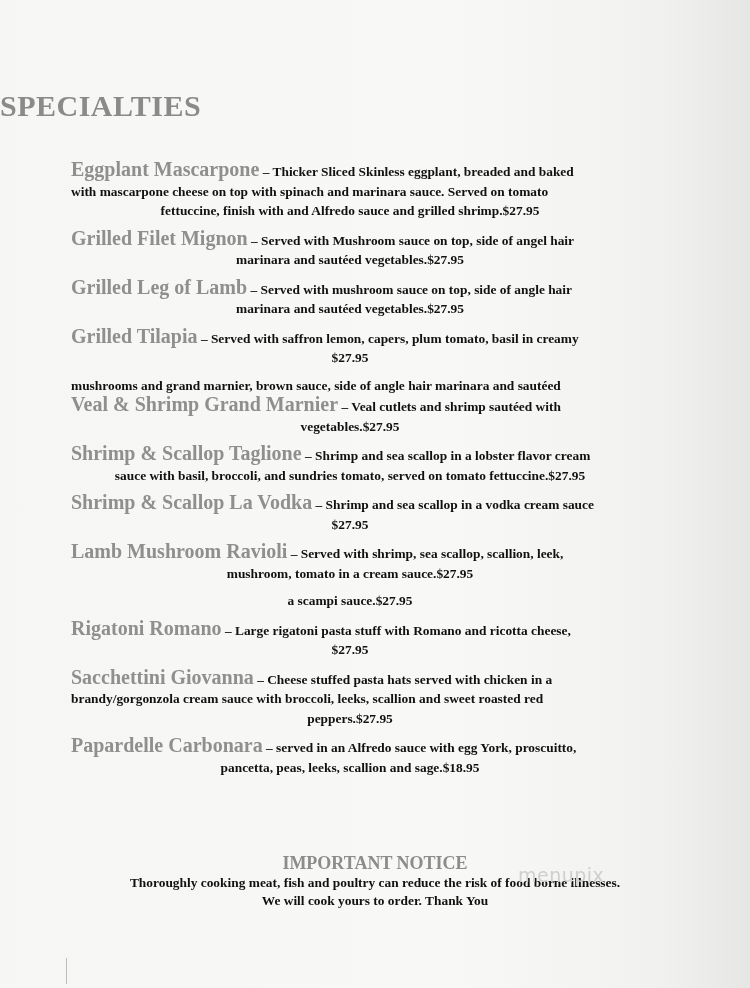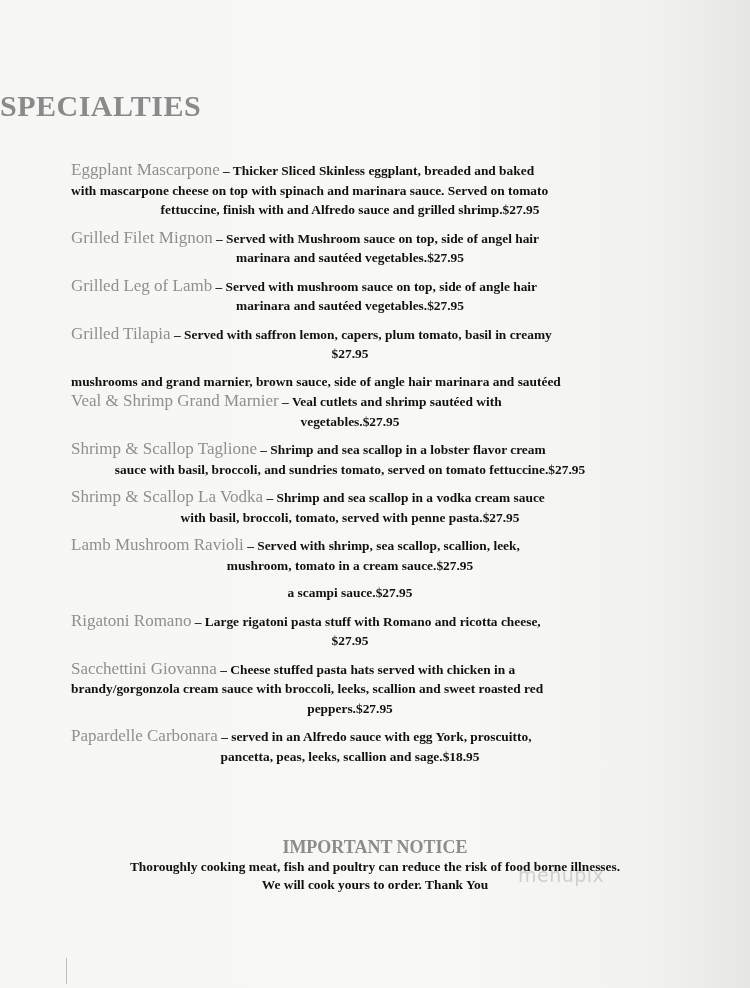--- a/index.html
+++ b/index.html
@@ -9,26 +9,26 @@
     font-family: "Liberation Serif", serif;
     position: relative;
   }
   .page-title {
     position: absolute; left: 0; width: 750px; top: 89px;
     text-align: left; font-size: 30px; font-weight: bold;
     color: #8a8a8a; letter-spacing: 0.5px;
   }
   .items { position: absolute; left: 71px; top: 160px; width: 558px; }
   .item { margin: 0 0 8px 0; color: #111; font-weight: bold; font-size: 13.4px; line-height: 19.5px; }
-  .item .name { font-size: 17px; color: #8f8f8f; font-weight: normal; }
+  .item .name { font-size: 20px; color: #8f8f8f; font-weight: bold; }
   .item .desc-line { display: block; }
   .item .last-line { display: flex; justify-content: center; }
   .price { white-space: nowrap; }
   .notice { position: absolute; left: 0; width: 750px; top: 836px; text-align: center; }
-  .notice .title { font-size: 18px; font-weight: bold; color: #8c8c8c; line-height: 22px; }
+  .notice .title { font-size: 18px; font-weight: bold; color: #8c8c8c; line-height: 22px; margin-top: 16px; }
   .notice .line { font-size: 13.4px; font-weight: bold; color: #111; line-height: 18px; }
   .watermark {
     position: absolute; left: 518px; top: 864px;
     font-family: "DejaVu Sans", sans-serif; font-size: 19px; color: #cfcfcf; letter-spacing: 0.5px;
   }
   .edge-mark { position: absolute; left: 66px; top: 958px; width: 1px; height: 26px; background: #bdbdbd; }
 </style>
 </head>
 <body>
 
@@ -74,21 +74,20 @@
     <div class="item">
       <span class="desc-line"><span class="name">Shrimp &amp; Scallop Taglione</span> <span>– Shrimp and sea scallop in a lobster flavor cream</span></span>
       <span class="last-line">
         <span>sauce with basil, broccoli, and sundries tomato, served on tomato fettuccine.</span>
         <span class="price">$27.95</span>
       </span>
     </div>
     <div class="item">
       <span class="desc-line"><span class="name">Shrimp &amp; Scallop La Vodka</span> <span>– Shrimp and sea scallop in a vodka cream sauce</span></span>
       <span class="last-line">
-        <span>with basil, broccoli, tomato, served with penne pasta.</span>
         <span class="price">$27.95</span>
       </span>
     </div>
     <div class="item">
       <span class="desc-line"><span class="name">Lamb Mushroom Ravioli</span> <span>– Served with shrimp, sea scallop, scallion, leek,</span></span>
       <span class="last-line">
         <span>mushroom, tomato in a cream sauce.</span>
         <span class="price">$27.95</span>
       </span>
     </div>

